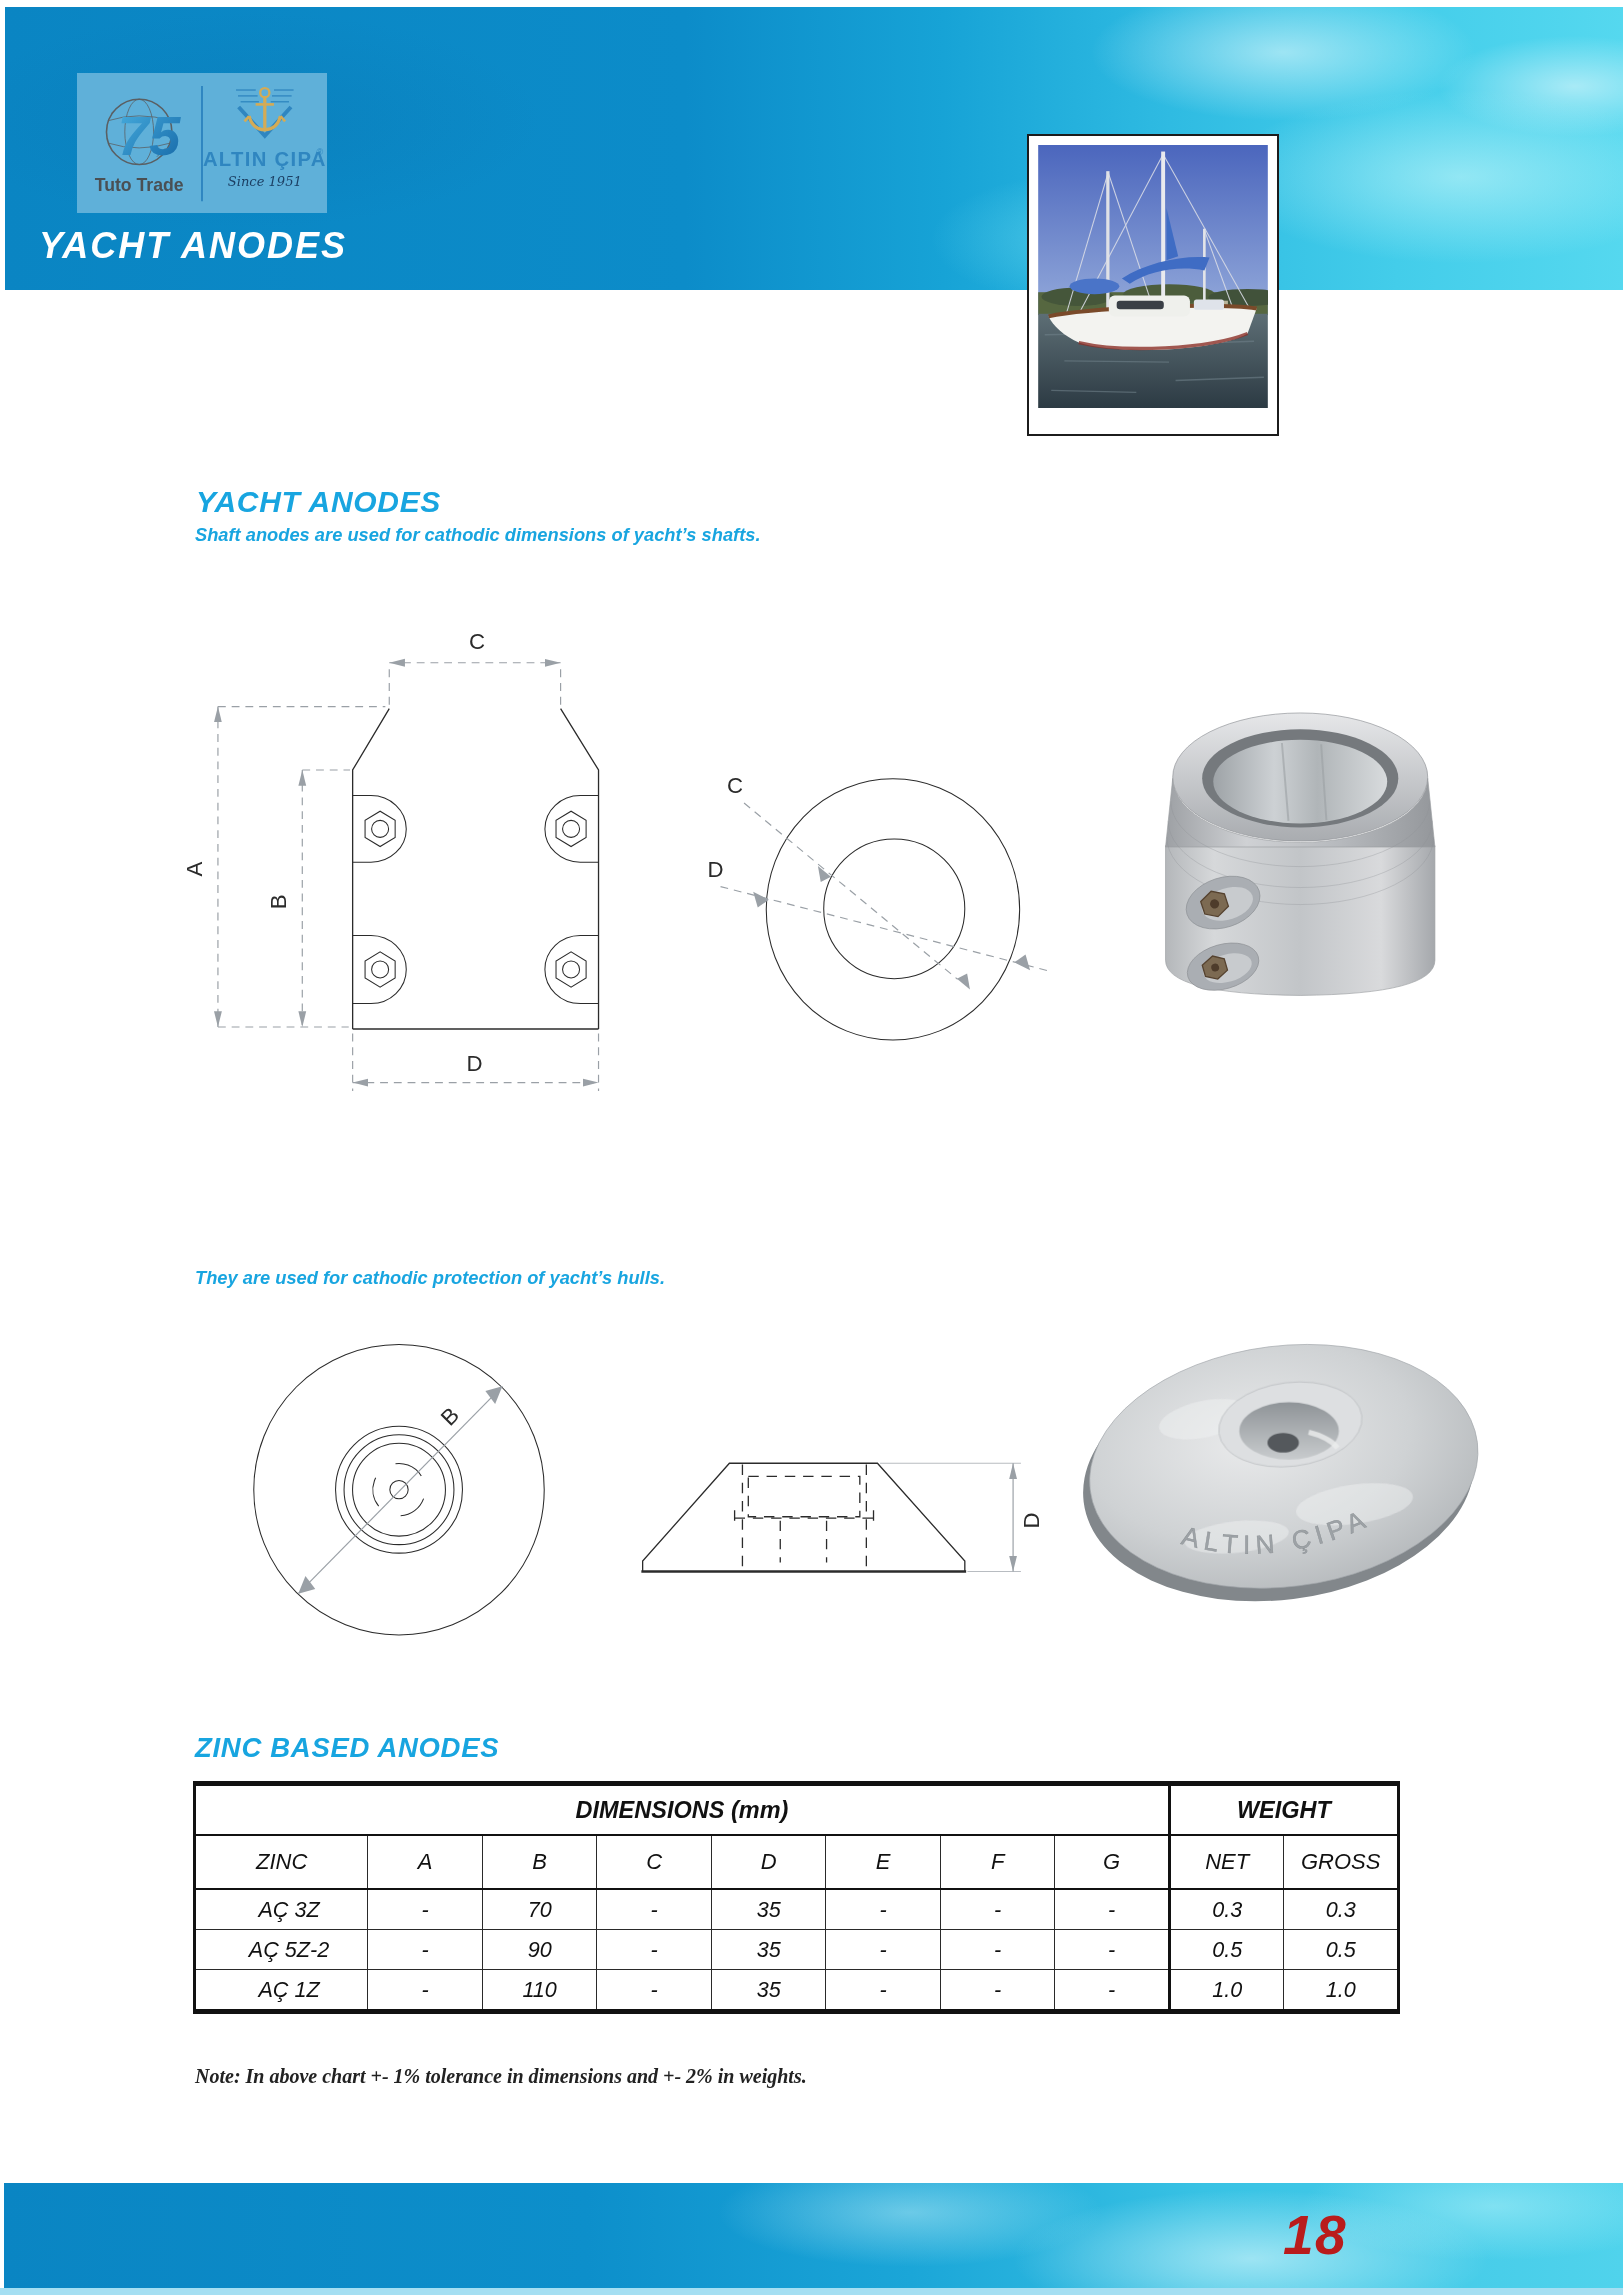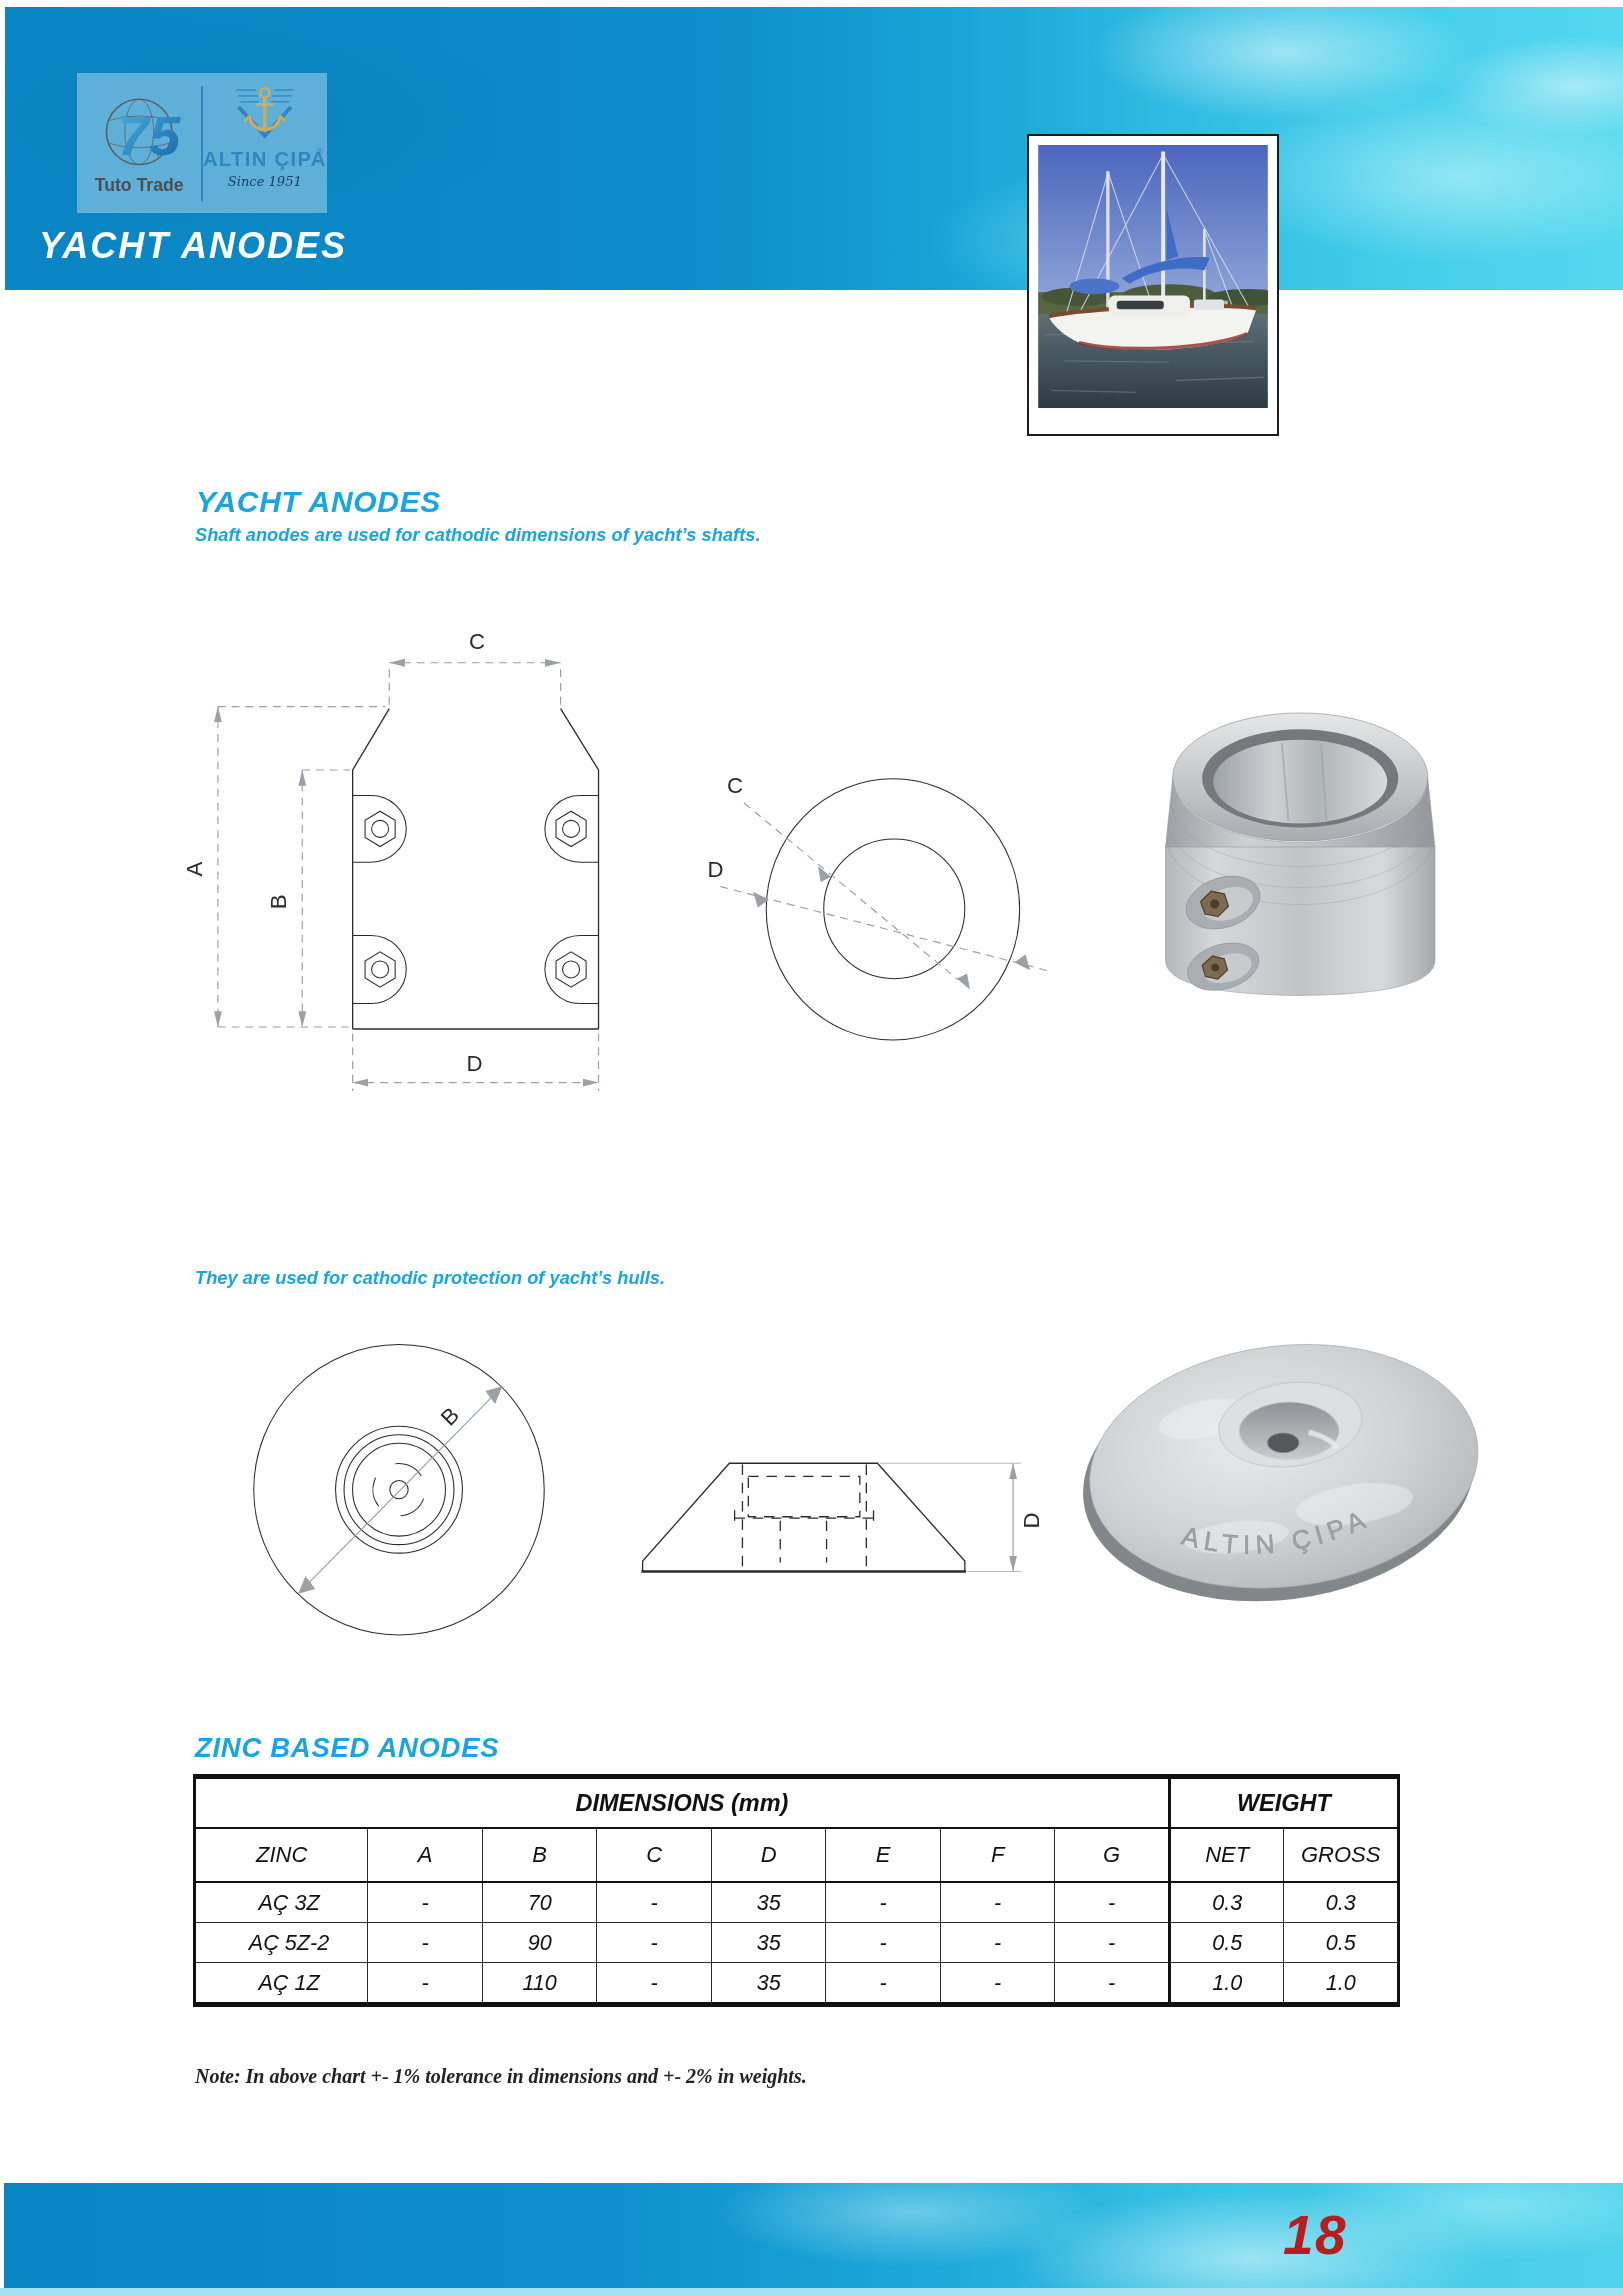--- a/index.html
+++ b/index.html
@@ -39,21 +39,21 @@
   .h1a{left:196px;top:485px;font-size:30px;letter-spacing:0.7px;}
   .sub1{left:195px;top:524px;font-size:18.3px;}
   .sub2{left:195px;top:1267px;font-size:18.3px;}
   .h2a{left:195px;top:1732px;font-size:27.5px;letter-spacing:0.7px;}
 
   
   .tbl-wrap{left:193px;top:1774px;}
   table{border-collapse:collapse;table-layout:fixed;width:1207px;
         font-style:italic;color:#111;background:#fff;}
   th,td{border:1.3px solid #2a2a2a;text-align:center;overflow:hidden;}
-  table{border:3.3px solid #111;border-top:5.9px solid #111;border-bottom:5.9px solid #111;}
+  table{border:3.3px solid #111;border-top:5.9px solid #111;border-bottom:5.9px solid #111;margin-top:7px;}
   tr.grp th{height:46px;font-size:23.5px;font-weight:bold;border-bottom:2px solid #111;}
   tr.cols th{height:50px;font-size:22px;font-weight:normal;border-bottom:2px solid #111;}
   tbody td{height:37px;font-size:21.6px;font-weight:normal;border-top:1.3px solid #666;}
   td:first-child,tr.cols th:first-child{}
   tbody td:first-child{text-align:center;padding-left:15.7px;}
   .wsep{border-left:3.3px solid #111 !important;}
 
   .note-text{left:195px;top:2065px;font-size:20px;font-weight:bold;font-style:italic;color:#222;font-family:Liberation Serif, serif;}
   .page-num{left:1283px;top:2203px;font-size:55px;font-weight:bold;font-style:italic;
             color:#b91c1c;letter-spacing:1.3px;}

